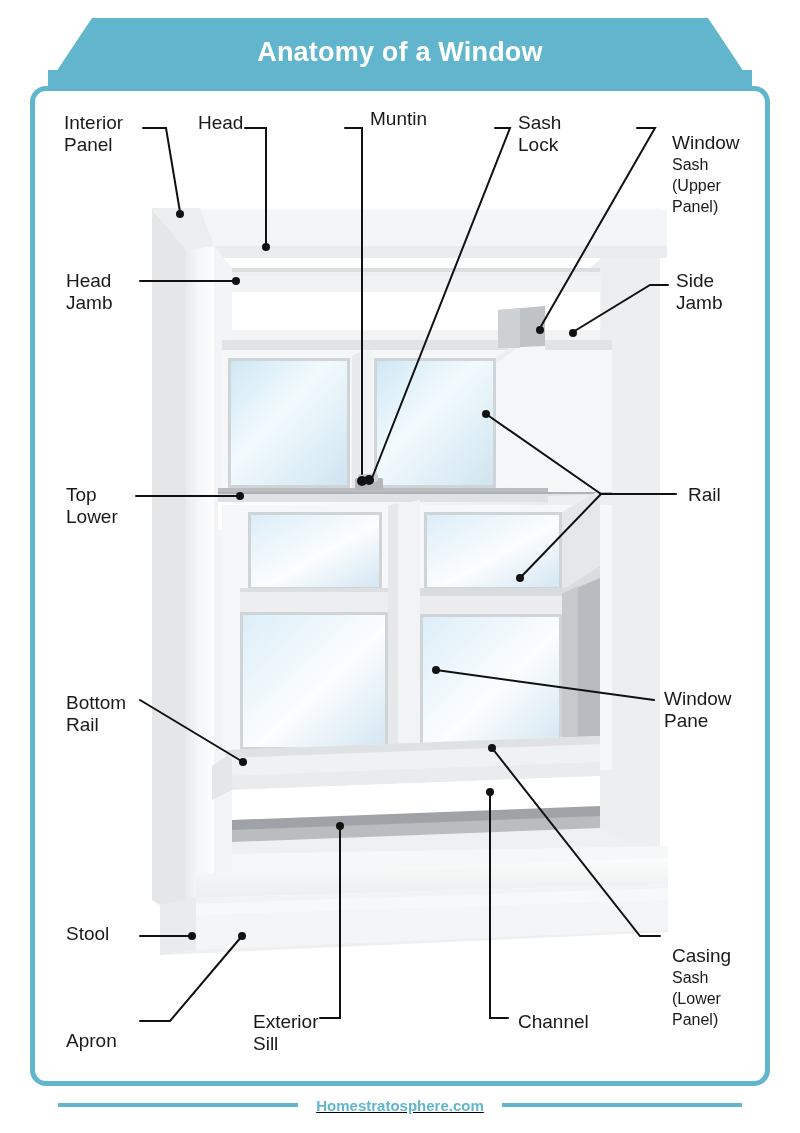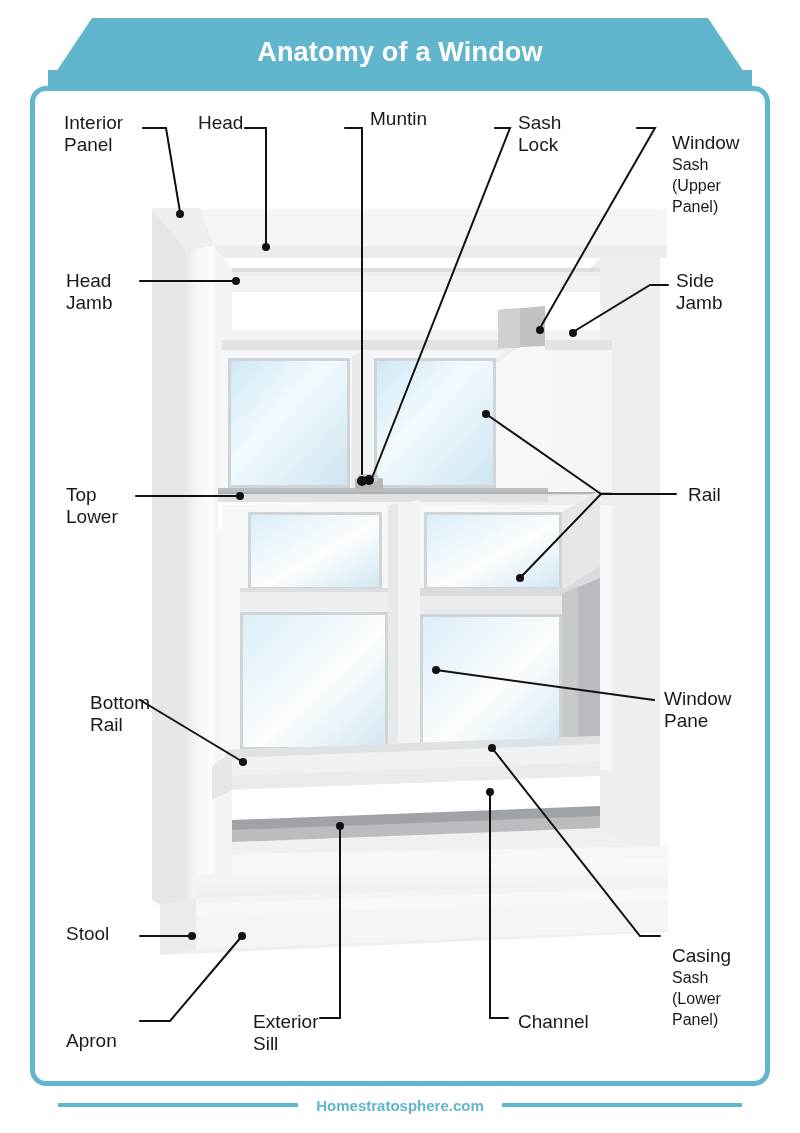--- a/index.html
+++ b/index.html
@@ -28,21 +28,21 @@
     width:740px;height:1000px;
     border:5px solid #61b6cd;
     border-radius:16px;
     box-sizing:border-box;
     background:transparent;
   }
 
   
   .footer{
     position:absolute;left:0;top:1090px;width:800px;height:30px;
-    display:flex;align-items:center;justify-content:center;gap:18px;
+    display:flex;align-items:center;justify-content:center;gap:18px;text-decoration:underline;
   }
   .footer .rule{height:4px;background:#61b6cd;flex:0 0 240px;}
   .footer .site{
     color:#61b6cd;font-size:15px;font-weight:bold;white-space:nowrap;
   }
 
   
   .stage{position:absolute;left:0;top:0;width:800px;height:1133px;}
 
   .lbl{
@@ -319,21 +319,21 @@
 Panel)</span>
   </div>
 
   <div class="lbl" style="left:66px;top:270px;">Head
 Jamb</div>
   <div class="lbl" style="left:676px;top:270px;">Side
 Jamb</div>
   <div class="lbl" style="left:66px;top:484px;">Top
 Lower</div>
   <div class="lbl" style="left:688px;top:484px;">Rail</div>
-  <div class="lbl" style="left:66px;top:692px;margin-left:24px;">Bottom
+  <div class="lbl" style="left:66px;top:692px;">Bottom
 Rail</div>
   <div class="lbl" style="left:664px;top:688px;">Window
 Pane</div>
   <div class="lbl" style="left:66px;top:923px;">Stool</div>
 
   <div class="lbl" style="left:672px;top:923px;">
     <span>Casing</span>
     <span class="sub">Sash
 (Lower
 Panel)</span>

